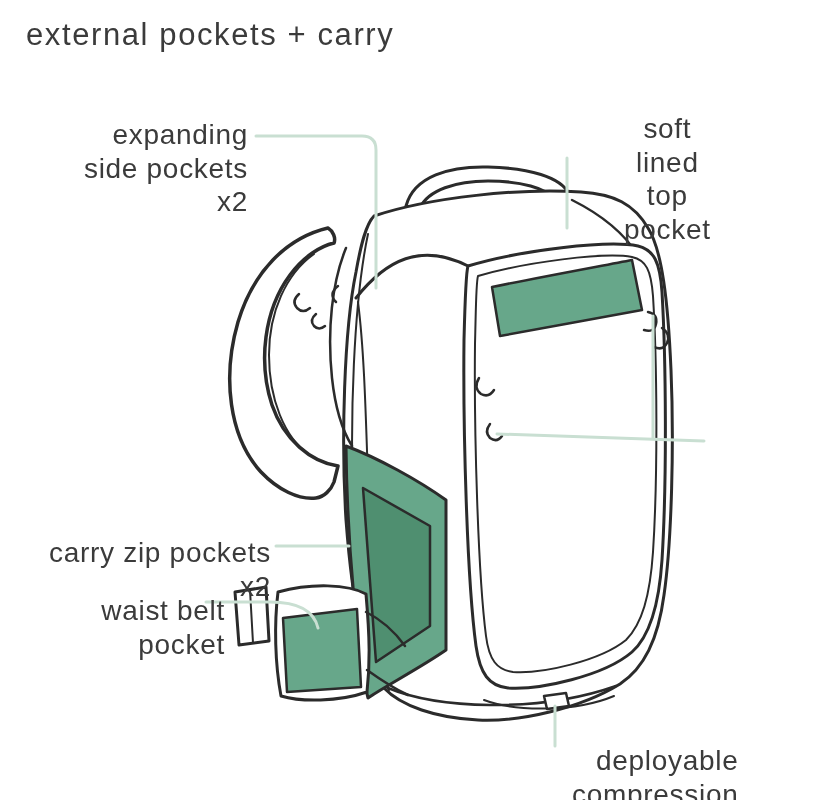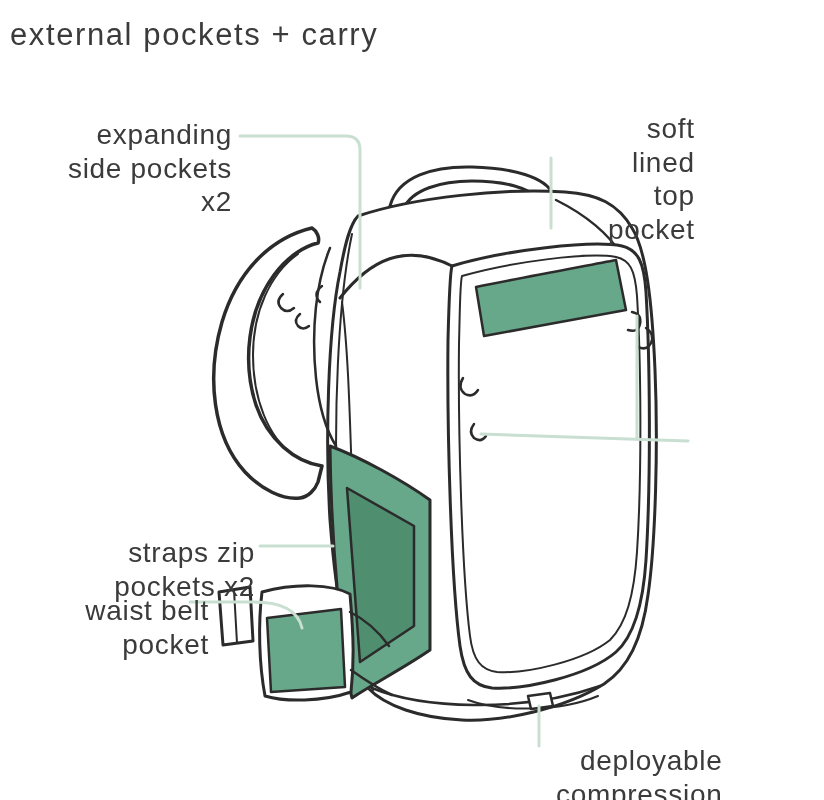--- a/index.html
+++ b/index.html
@@ -1,31 +1,31 @@
 <!DOCTYPE html>
 <html><head>
 <meta charset="utf-8">
 <style>
   html,body{margin:0;padding:0;background:#ffffff;}
   body{
     width:824px;height:800px;position:relative;overflow:hidden;
     font-family:"Liberation Sans", sans-serif;color:#3b3b3b;
   }
-  .stage{position:absolute;inset:0;width:684px;height:800px;}
+  .stage{position:absolute;inset:0;width:684px;height:800px;margin-left:16px;}
   svg.diagram{position:absolute;left:0;top:0;}
   .title{
     position:absolute;left:10px;top:-4px;
     font-size:31px;letter-spacing:1.6px;font-weight:500;color:#3b3b3b;
   }
   .label{
     position:absolute;white-space:pre-line;
     font-size:28px;line-height:1.2;letter-spacing:0.7px;color:#3b3b3b;
   }
   .lab-expanding{left:40px;top:118px;width:192px;text-align:right;}
-  .lab-soft{left:608px;top:112px;text-align:right;}
+  .lab-soft{left:608px;top:112px;text-align:center;}
   .lab-external{left:690px;top:392px;text-align:left;line-height:1.18;}
   .lab-hidden{left:20px;top:536px;width:235px;text-align:right;}
   .lab-waist{left:0px;top:594px;width:185px;text-align:right;padding-left:24px;}
   .lab-deploy{left:556px;top:744px;text-align:right;}
 </style>
 </head>
 <body>
 
 <div class="stage">
 
@@ -76,18 +76,18 @@
       <path d="M539 746 L539 706"></path>
     </g>
   </svg>
 
   <h1 class="title">external pockets + carry</h1>
 
   <div class="label lab-expanding">expanding
 side pockets x2</div>
   <div class="label lab-soft">soft lined
 top pocket</div>
-  <div class="label lab-hidden">straps zip pockets x2</div>
+  <div class="label lab-hidden">carry zip pockets x2</div>
   <div class="label lab-waist">waist belt pocket</div>
   <div class="label lab-deploy">deployable compression
 straps for external carry</div>
 
 </div>
 
 </body></html>

